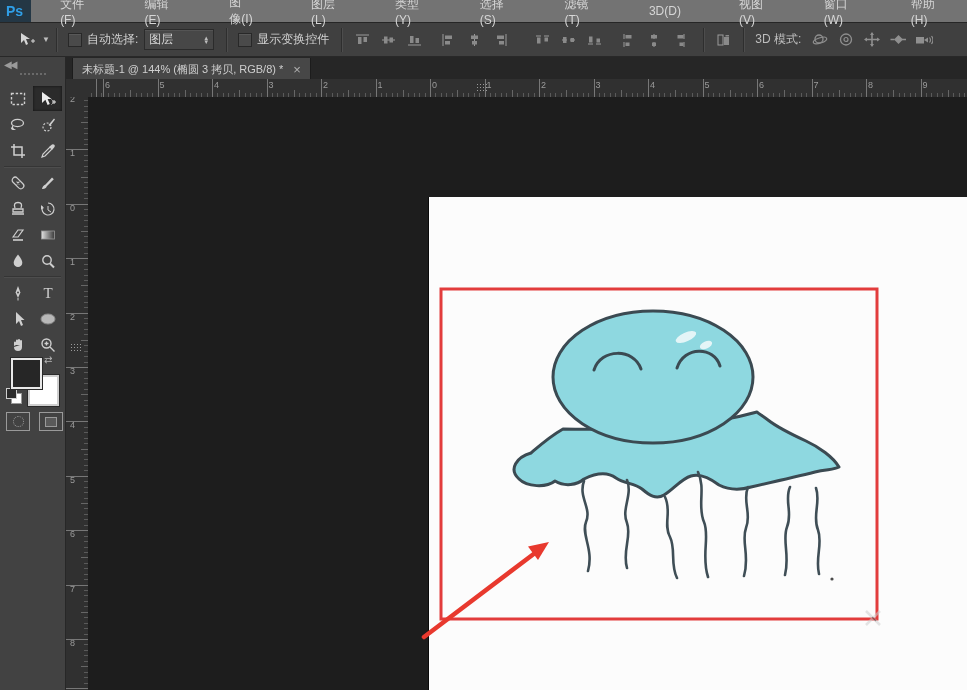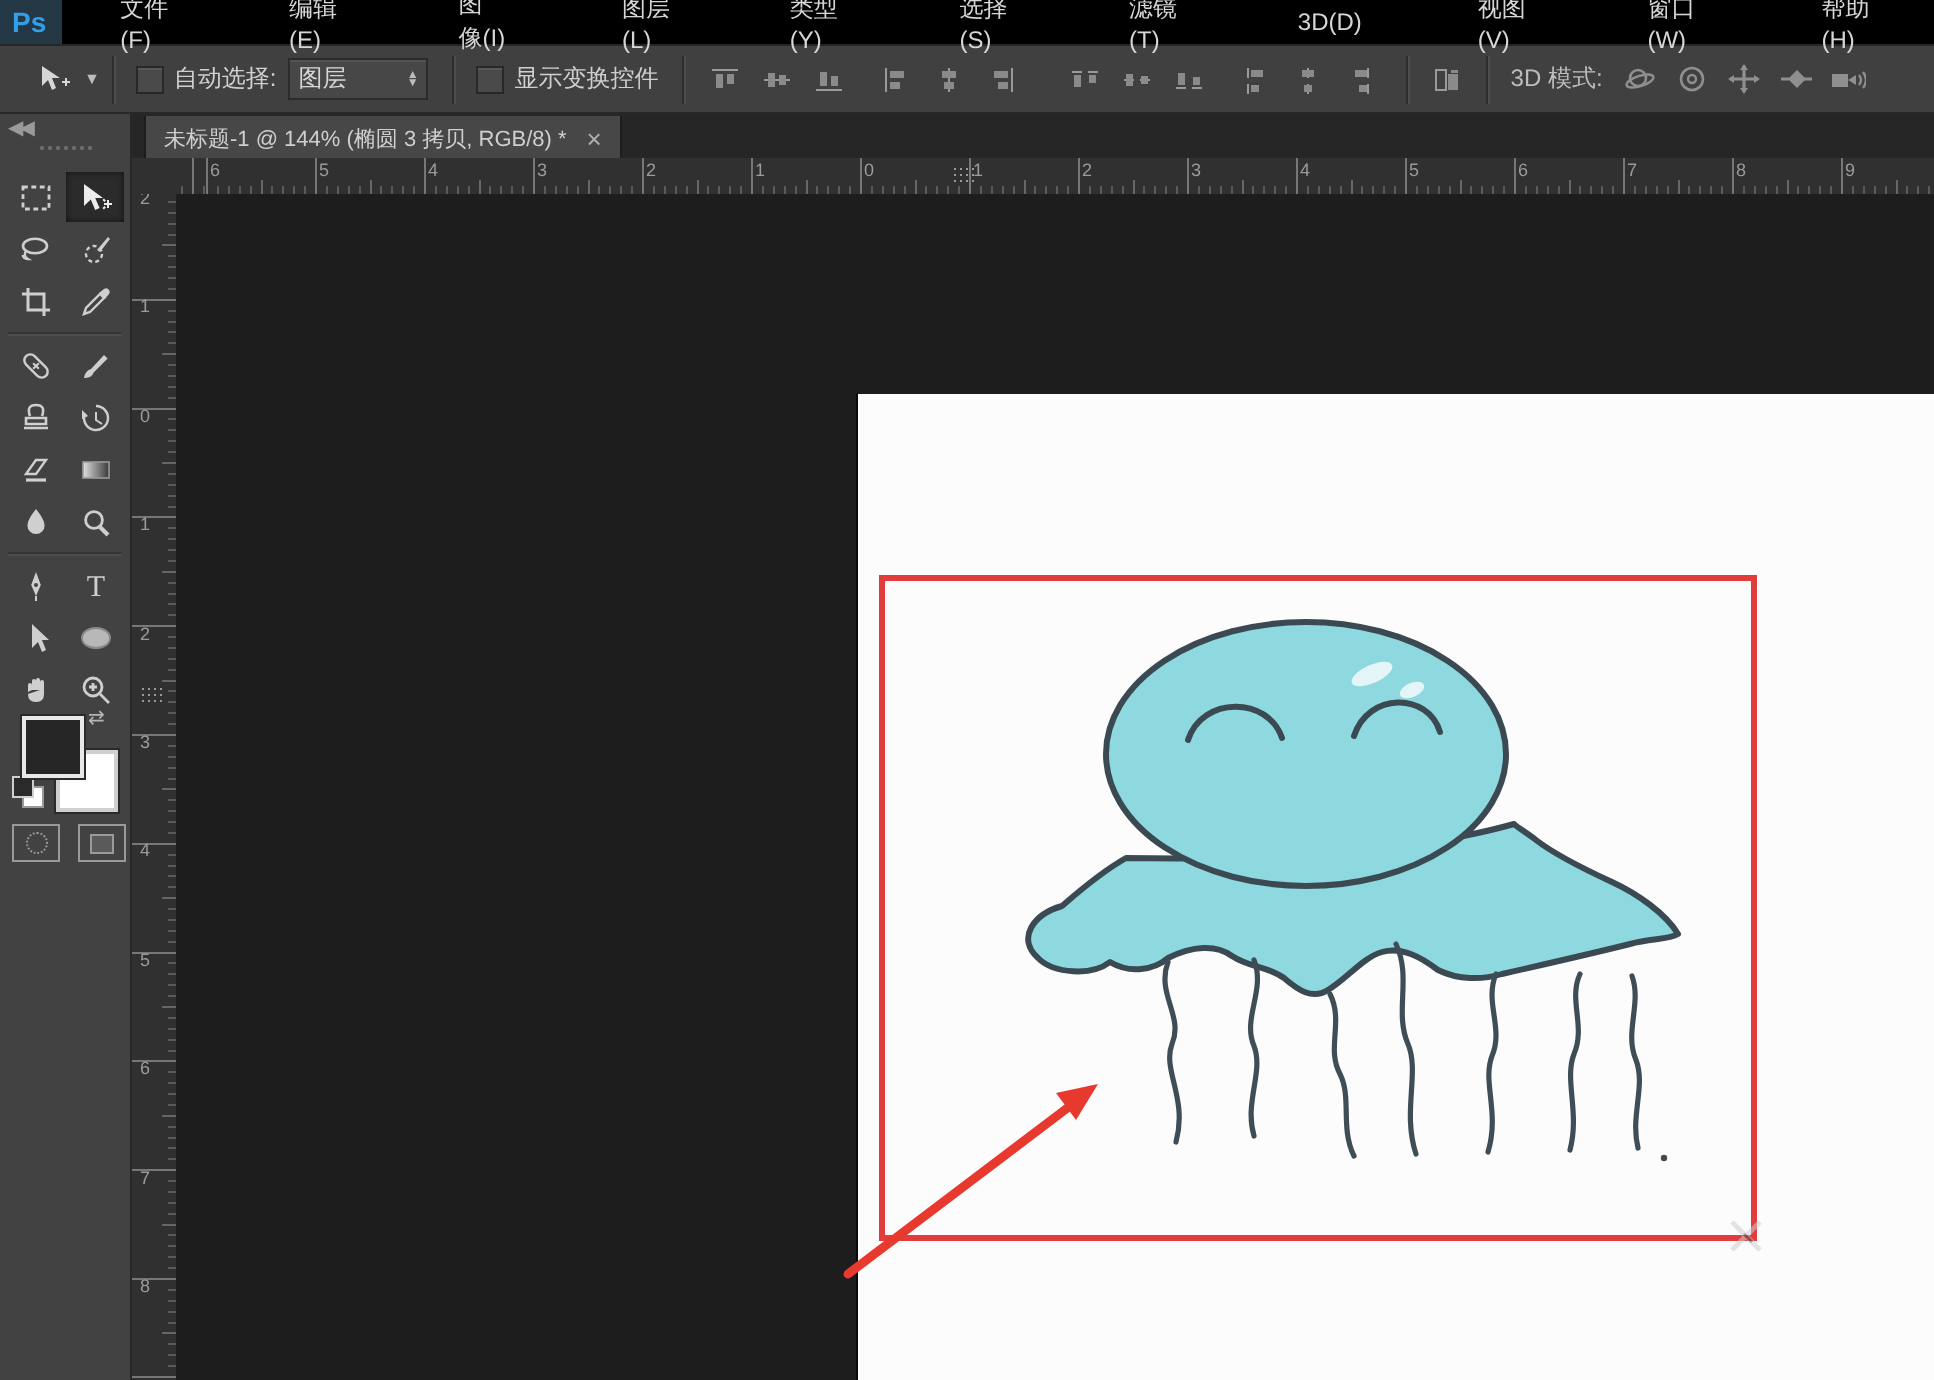--- a/index.html
+++ b/index.html
@@ -1,20 +1,20 @@
 <!DOCTYPE html>
 <html><head>
 <meta charset="utf-8">
 <style>
   html,body{margin:0;padding:0;}
   body{width:967px;height:690px;overflow:hidden;position:relative;
        font-family:"Liberation Sans","DejaVu Sans",sans-serif;
        background:#1d1d1d;-webkit-font-smoothing:antialiased;}
   
-  .menu-bar{position:absolute;left:0;top:0;width:967px;height:22px;background:#000000;
+  .menu-bar{position:absolute;left:0;top:0;width:967px;height:22px;background:#737373;
             border-bottom:1px solid #262626;display:flex;align-items:center;z-index:30;}
   .ps-logo{color:#2f9fe8;font-weight:bold;font-size:14px;padding:0 8px 0 6px;
            font-style:normal;letter-spacing:0;background:#243745;height:22px;display:flex;align-items:center;}
   .menu-item{color:#d6d6d6;font-size:12px;padding:0 29px;height:22px;display:flex;align-items:center;cursor:default;}
   
   .options-bar{position:absolute;left:0;top:23px;width:967px;height:33px;background:#404040;
                border-bottom:1px solid #282828;display:flex;align-items:center;z-index:29;}
   .opt-sep{width:1px;height:24px;background:#2e2e2e;border-right:1px solid #4d4d4d;margin:0 6px;flex:none;}
   .opt-label{color:#cfcfcf;font-size:12px;white-space:nowrap;}
   .checkbox{width:12px;height:12px;background:#4a4a4a;border:1px solid #282828;

